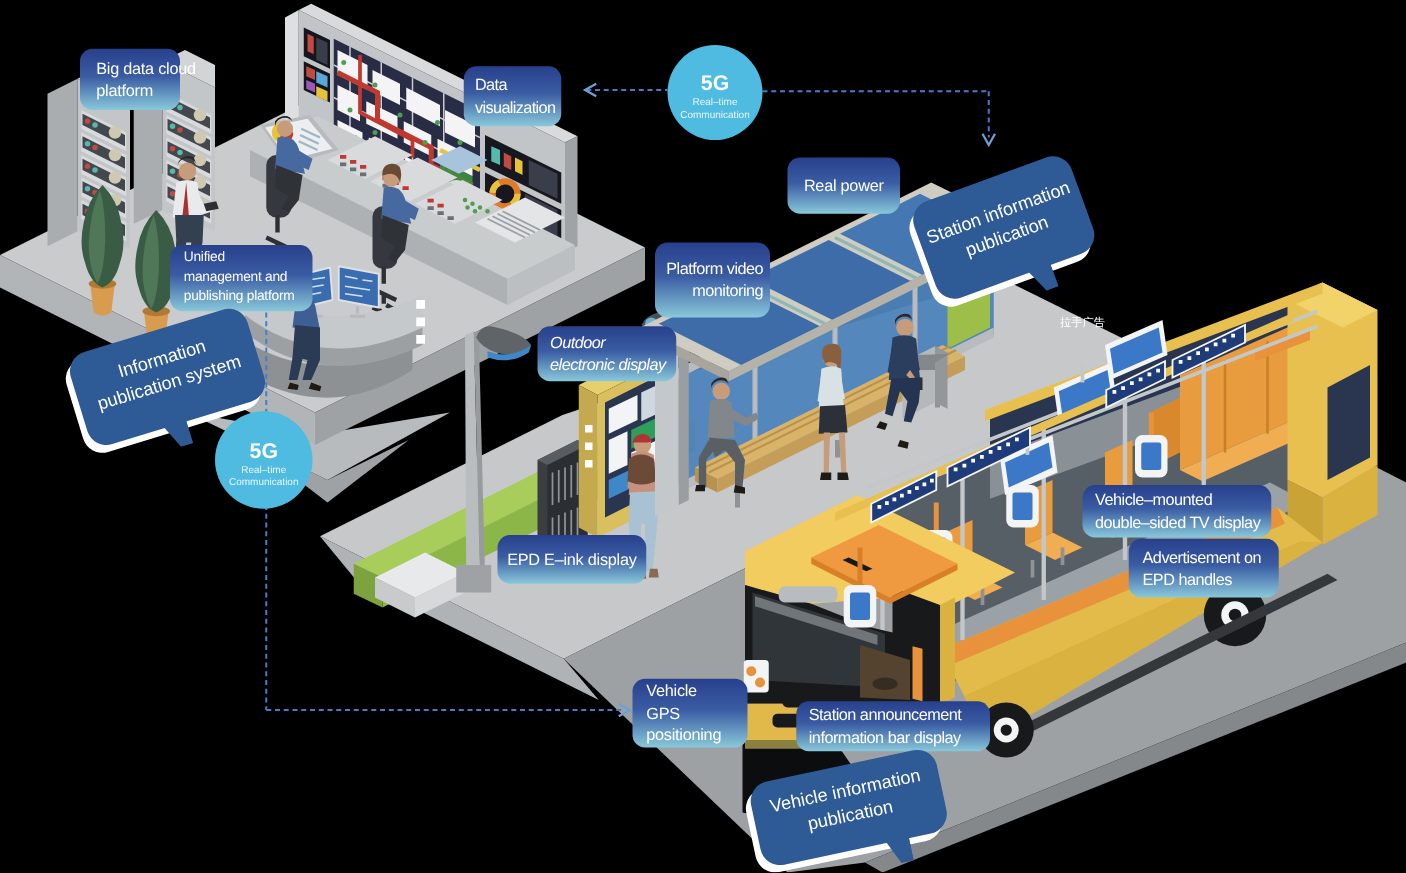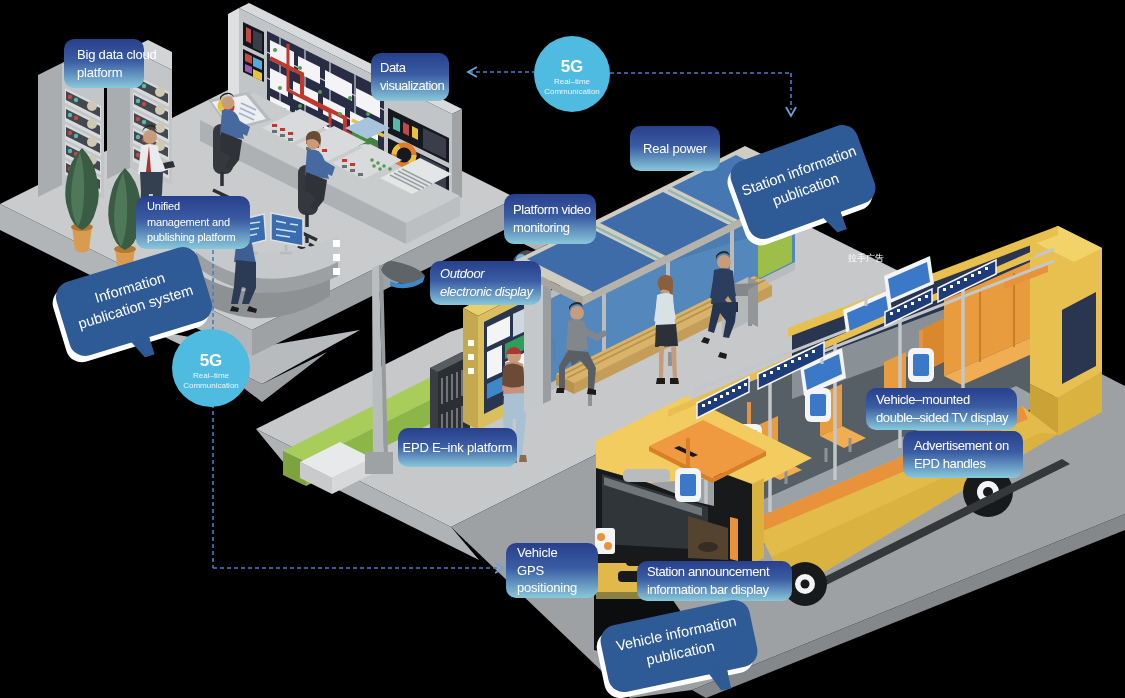--- a/index.html
+++ b/index.html
@@ -698,24 +698,24 @@
     <text x="211" y="378" text-anchor="middle" fill="#eaf6fb" font-size="8" font-family="Liberation Sans, sans-serif">Real–time</text>
     <text x="211" y="388" text-anchor="middle" fill="#eaf6fb" font-size="8" font-family="Liberation Sans, sans-serif">Communication</text>
   </g>
 
   <text x="848" y="261" fill="#fff" font-size="9" font-family="Liberation Sans, sans-serif">拉手广告</text>
 </svg>
 
 <div class="lbl" style="left:64px;top:39px;width:80px;height:49px;display:flex;align-items:center;padding-left:13px;">Big data cloud<br>platform</div>
 <div class="lbl" style="left:371px;top:53px;width:78px;height:48px;display:flex;align-items:center;padding-left:9px;letter-spacing:-0.5px;">Data<br>visualization</div>
 <div class="lbl" style="left:630px;top:126px;width:90px;height:45px;display:flex;align-items:center;justify-content:center;">Real power</div>
-<div class="lbl" style="left:504px;top:194px;width:92px;height:50px;display:flex;align-items:center;padding-left:9px;letter-spacing:-0.4px;">Platform video<br>monitoring</div>
+<div class="lbl" style="left:524px;top:194px;width:92px;height:60px;display:flex;align-items:center;padding-left:9px;letter-spacing:-0.4px;text-align:right;">Platform video<br>monitoring</div>
 <div class="lbl" style="left:430px;top:261px;width:111px;height:44px;display:flex;align-items:center;padding-left:10px;letter-spacing:-0.4px;font-style:italic;">Outdoor<br>electronic display</div>
 <div class="lbl" style="left:136px;top:196px;width:114px;height:53px;display:flex;align-items:center;padding-left:11px;font-size:11px;line-height:1.45;">Unified<br>management and<br>publishing platform</div>
-<div class="lbl" style="left:398px;top:428px;width:119px;height:39px;display:flex;align-items:center;justify-content:center;">EPD E–ink platform</div>
+<div class="lbl" style="left:398px;top:428px;width:119px;height:39px;display:flex;align-items:center;justify-content:center;">EPD E–ink display</div>
 <div class="lbl" style="left:506px;top:543px;width:92px;height:55px;display:flex;align-items:center;padding-left:11px;">Vehicle<br>GPS<br>positioning</div>
 <div class="lbl" style="left:637px;top:561px;width:155px;height:40px;display:flex;align-items:center;padding-left:10px;letter-spacing:-0.4px;">Station announcement<br>information bar display</div>
 <div class="lbl" style="left:866px;top:388px;width:151px;height:42px;display:flex;align-items:center;padding-left:10px;letter-spacing:-0.4px;">Vehicle–mounted<br>double–sided TV display</div>
 <div class="lbl" style="left:903px;top:431px;width:120px;height:47px;display:flex;align-items:center;padding-left:11px;letter-spacing:-0.4px;">Advertisement on<br>EPD handles</div>
 
 <div class="bubwrap" style="left:60px;top:263px;width:148px;height:77px;transform:rotate(-17deg);">
   <div class="bub" style="width:148px;height:77px;padding-top:15px;">Information<br>publication system
     <div class="tail" style="left:58px;top:73px;border-left:10px solid transparent;border-right:10px solid #2e5a95;border-top:22px solid #2e5a95;"></div>
   </div>
 </div>

